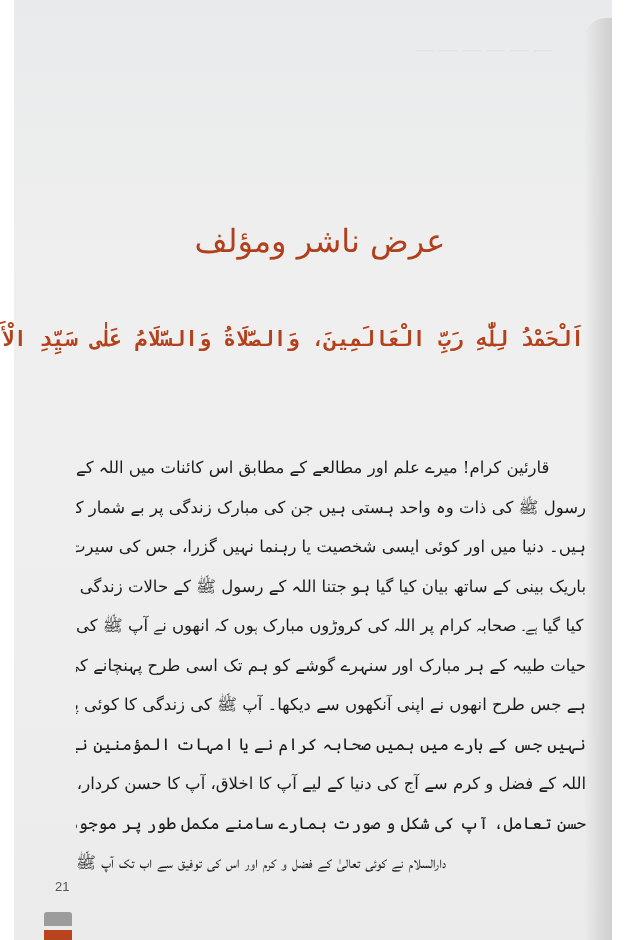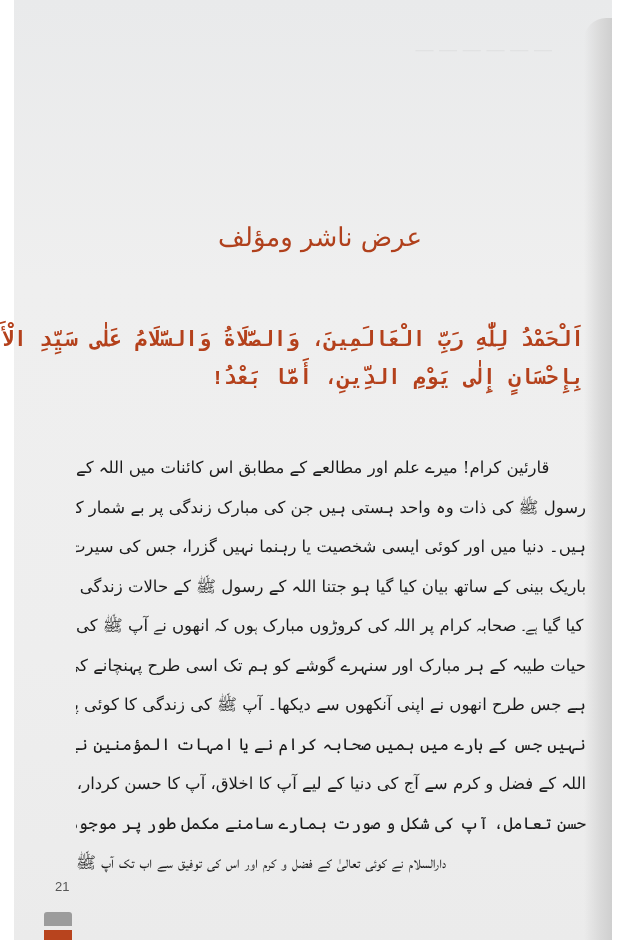--- a/index.html
+++ b/index.html
@@ -13,21 +13,21 @@
       background: linear-gradient(90deg, rgba(200,200,200,0) 0%, #d9d9d9 60%, #cfcfcf 100%);
       border-top-left-radius: 22px;
     }
     .ghost {
       position:absolute; left:80px; right:60px; color:rgba(150,150,150,0.10);
       font-family:"DejaVu Sans", sans-serif; font-size:18px; direction:rtl; text-align:right;
       white-space:nowrap; overflow:hidden;
     }
     .title {
       position:absolute; left:0; width:612px; top:222px; text-align:center;
-      color:#b0401c; font-family:"DejaVu Serif", serif; font-size:26px; direction:rtl;
+      color:#b0401c; font-family:"DejaVu Serif", serif; font-size:32px; direction:rtl;
     }
     .arabic {
       position:absolute; left:60px; width:510px; top:322px; direction:rtl; text-align:justify;
       text-align-last:right;
       color:#b4411c; font-family:Liberation Mono, monospace; font-weight:bold; font-size:21px; line-height:38px;
     }
     .arabic div { white-space:nowrap; text-align:right; }
     .body {
       position:absolute; left:62px; width:510px; top:448px; direction:rtl;
       color:#1b1b1b; font-family:"DejaVu Serif", serif; font-size:16.5px; line-height:39.5px;
@@ -44,21 +44,20 @@
 <body>
 
 <div class="page">
   <div class="ghost" style="top:38px;">― ― ― ― ― ―</div>
   <div class="curl"></div>
 
   <div class="title">عرض ناشر ومؤلف</div>
 
   <div class="arabic">
     <div>اَلْحَمْدُ لِلّٰهِ رَبِّ الْعَالَمِينَ، وَالصَّلَاةُ وَالسَّلَامُ عَلٰى سَيِّدِ الْأَنْبِيَاءِ</div>
-    <div>بِإِحْسَانٍ إِلٰى يَوْمِ الدِّينِ، أَمَّا بَعْدُ!</div>
   </div>
 
   <div class="body">
     <div>قارئین کرام! میرے علم اور مطالعے کے مطابق اس کائنات میں اللہ کے</div>
     <div>رسول ﷺ کی ذات وہ واحد ہستی ہیں جن کی مبارک زندگی پر بے شمار کتابیں لکھی گئی</div>
     <div>ہیں۔ دنیا میں اور کوئی ایسی شخصیت یا رہنما نہیں گزرا، جس کی سیرت کو اتنی تفصیل اور</div>
     <div>باریک بینی کے ساتھ بیان کیا گیا ہو جتنا اللہ کے رسول ﷺ کے حالات زندگی کو بیان</div>
     <div>کیا گیا ہے۔ صحابہ کرام پر اللہ کی کروڑوں مبارک ہوں کہ انھوں نے آپ ﷺ کی</div>
     <div>حیات طیبہ کے ہر مبارک اور سنہرے گوشے کو ہم تک اسی طرح پہنچانے کی کوشش کی</div>
     <div>ہے جس طرح انھوں نے اپنی آنکھوں سے دیکھا۔ آپ ﷺ کی زندگی کا کوئی پہلو ایسا</div>

